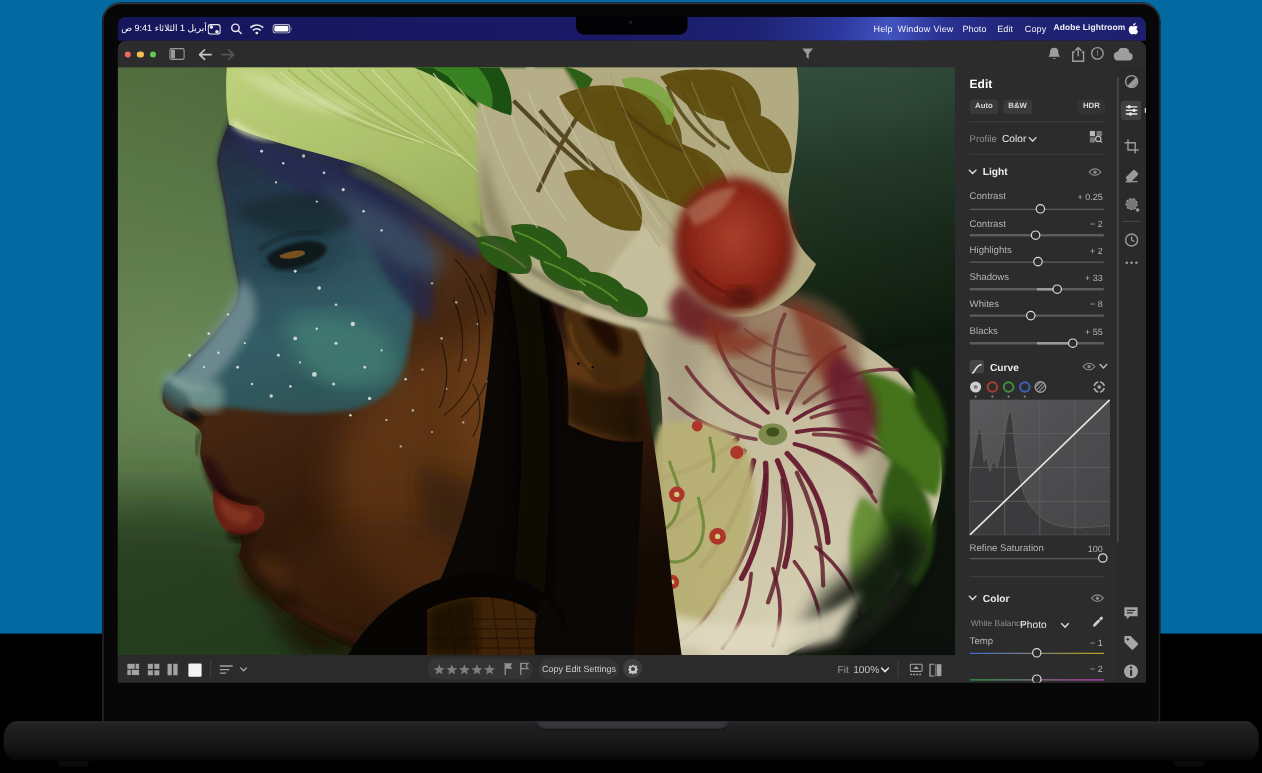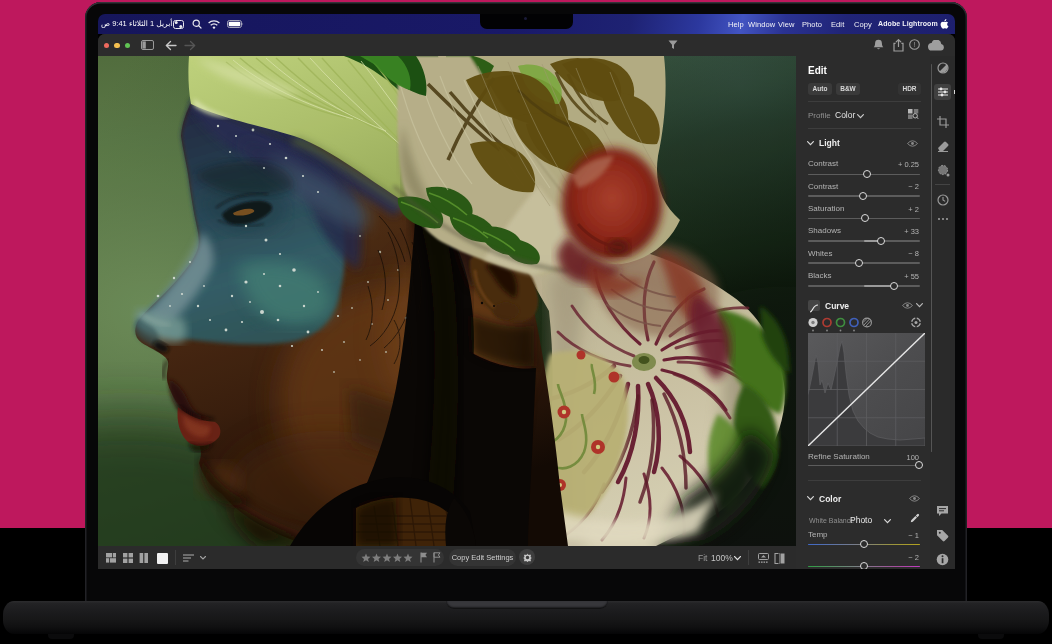--- a/index.html
+++ b/index.html
@@ -1,19 +1,19 @@
 <!DOCTYPE html>
 <html><head>
 <meta charset="utf-8">
 <style>
   * { margin:0; padding:0; box-sizing:border-box; }
   html,body { width:1052px; height:644px; background:#000; overflow:hidden;
     font-family:"Liberation Sans", sans-serif; }
   .abs { position:absolute; }
-  #stage { position:relative; width:1052px; height:528px; background:#be185d; }
+  #stage { position:relative; width:1052px; height:528px; background:#0369a1; }
 
   
   #shell { left:85px; top:2px; width:882px; height:599px; background:#070708;
     border-radius:16px 16px 0 0;
     box-shadow: inset 0 1.5px 0 #333338, inset 1.5px 0 0 #222226, inset -1.5px 0 0 #222226; }
   #screen { left:98px; top:14px; width:857px; height:555px; background:#000;
     border-radius:7px 7px 0 0; overflow:hidden; }
   #base { left:3px; top:601px; width:1046px; height:33px; border-radius:11px/14px;
     background:linear-gradient(180deg,#2c2c2e 0%, #222224 8%, #1c1c1e 30%, #171718 55%, #101011 78%, #050506 100%); }
   #groove { left:446px; top:601px; width:162px; height:8px; background:#37373b;
@@ -588,21 +588,21 @@
         <div class="plabel" style="left:12px;top:103px;">Contrast</div>
         <div class="pvalue" style="top:103.5px;">+ 0.25</div>
         <div class="track" style="top:117.5px;">
           <div class="knob" style="left:55.1px;"></div>
         </div>
         <div class="plabel" style="left:12px;top:125.5px;">Contrast</div>
         <div class="pvalue" style="top:126.0px;">− 2</div>
         <div class="track" style="top:139.4px;">
           <div class="knob" style="left:51.2px;"></div>
         </div>
-        <div class="plabel" style="left:12px;top:148px;">Saturation</div>
+        <div class="plabel" style="left:12px;top:148px;">Highlights</div>
         <div class="pvalue" style="top:148.5px;">+ 2</div>
         <div class="track" style="top:161.8px;">
           <div class="knob" style="left:53.4px;"></div>
         </div>
         <div class="plabel" style="left:12px;top:170px;">Shadows</div>
         <div class="pvalue" style="top:170.5px;">+ 33</div>
         <div class="track" style="top:184.2px;">
           <div class="abs" style="left:56px;top:-0.5px;width:19px;height:2.6px;background:#9a9a9a;border-radius:1px;"></div>
           <div class="knob" style="left:69.4px;"></div>
         </div>

